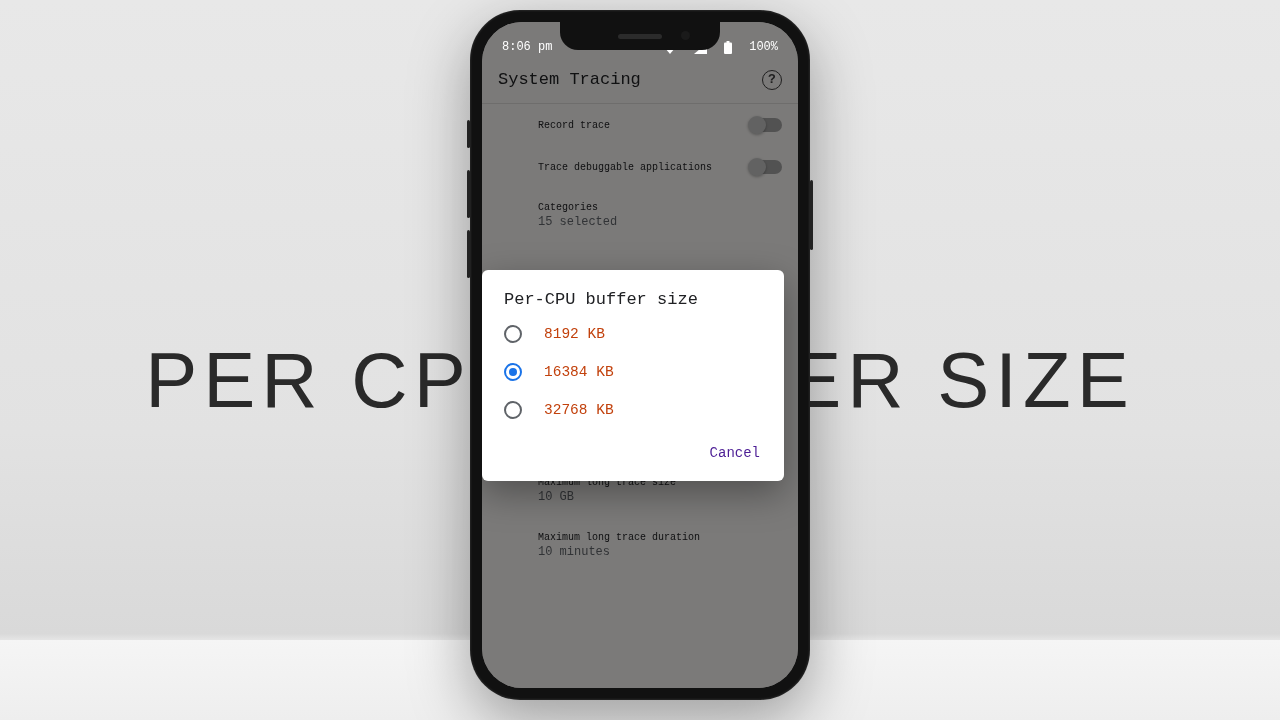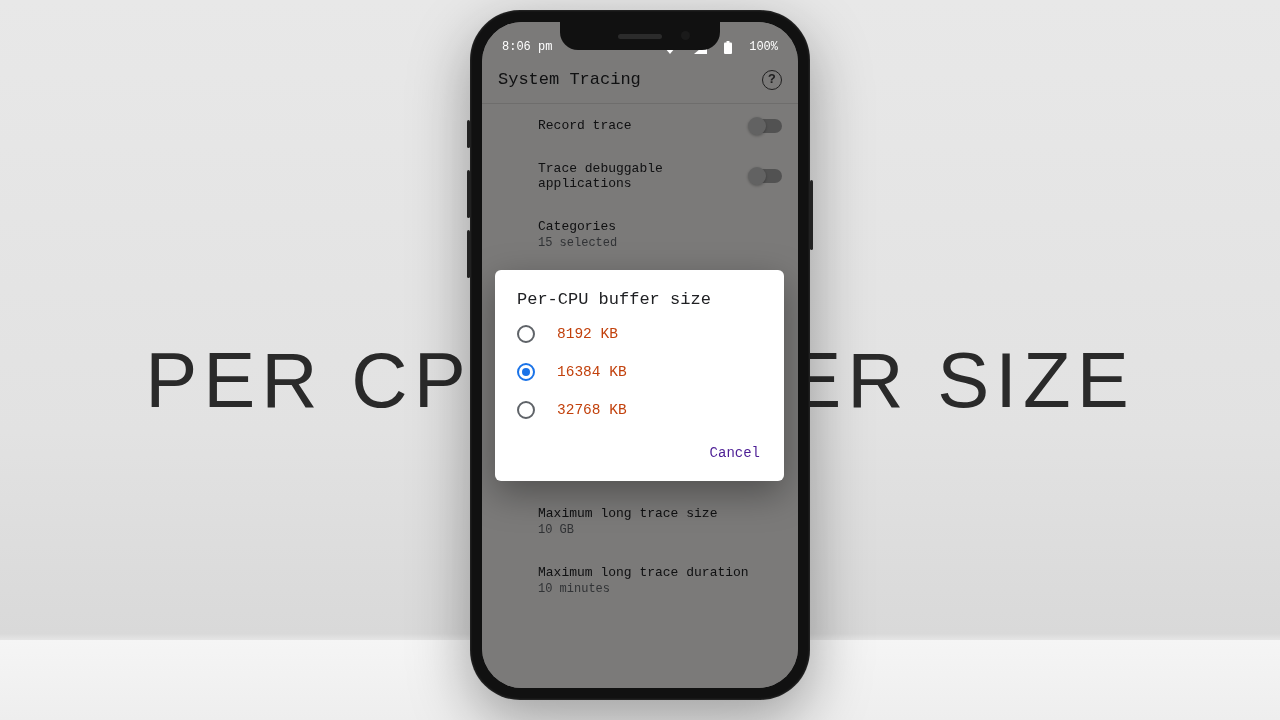--- a/index.html
+++ b/index.html
@@ -129,21 +129,21 @@
     font-size: 13px; font-weight:600;
     color:#3c3c3c;
   }
   .setting-row {
     padding: 14px 16px 14px 56px;
     position: relative;
     display:flex;
     align-items:center;
     justify-content:space-between;
   }
-  .setting-row .title { font-size: 13px; color:#202124; }
+  .setting-row .title { font-size: 10px; color:#202124; }
   .setting-row .sub { font-size: 12px; color:#5f6368; margin-top:2px; }
   .toggle {
     width: 32px; height: 14px;
     background: #9e9e9e;
     border-radius: 10px;
     position: relative;
     flex-shrink:0;
   }
   .toggle::after {
     content:"";
@@ -151,21 +151,21 @@
     width: 18px; height: 18px;
     border-radius:50%;
     background:#bdbdbd;
     top:-2px; left:-2px;
     box-shadow: 0 1px 3px rgba(0,0,0,0.3);
   }
 
   
   .dialog {
     position: absolute;
-    left: 13px; right: 14px;
+    left: 0; right: 14px;
     top: 248px;
     background: #fff;
     border-radius: 6px;
     z-index: 30;
     box-shadow: 0 12px 36px rgba(0,0,0,0.35);
     padding: 20px 0 8px;
   }
   .dialog-title {
     font-size: 17px;
     font-weight: 500;

